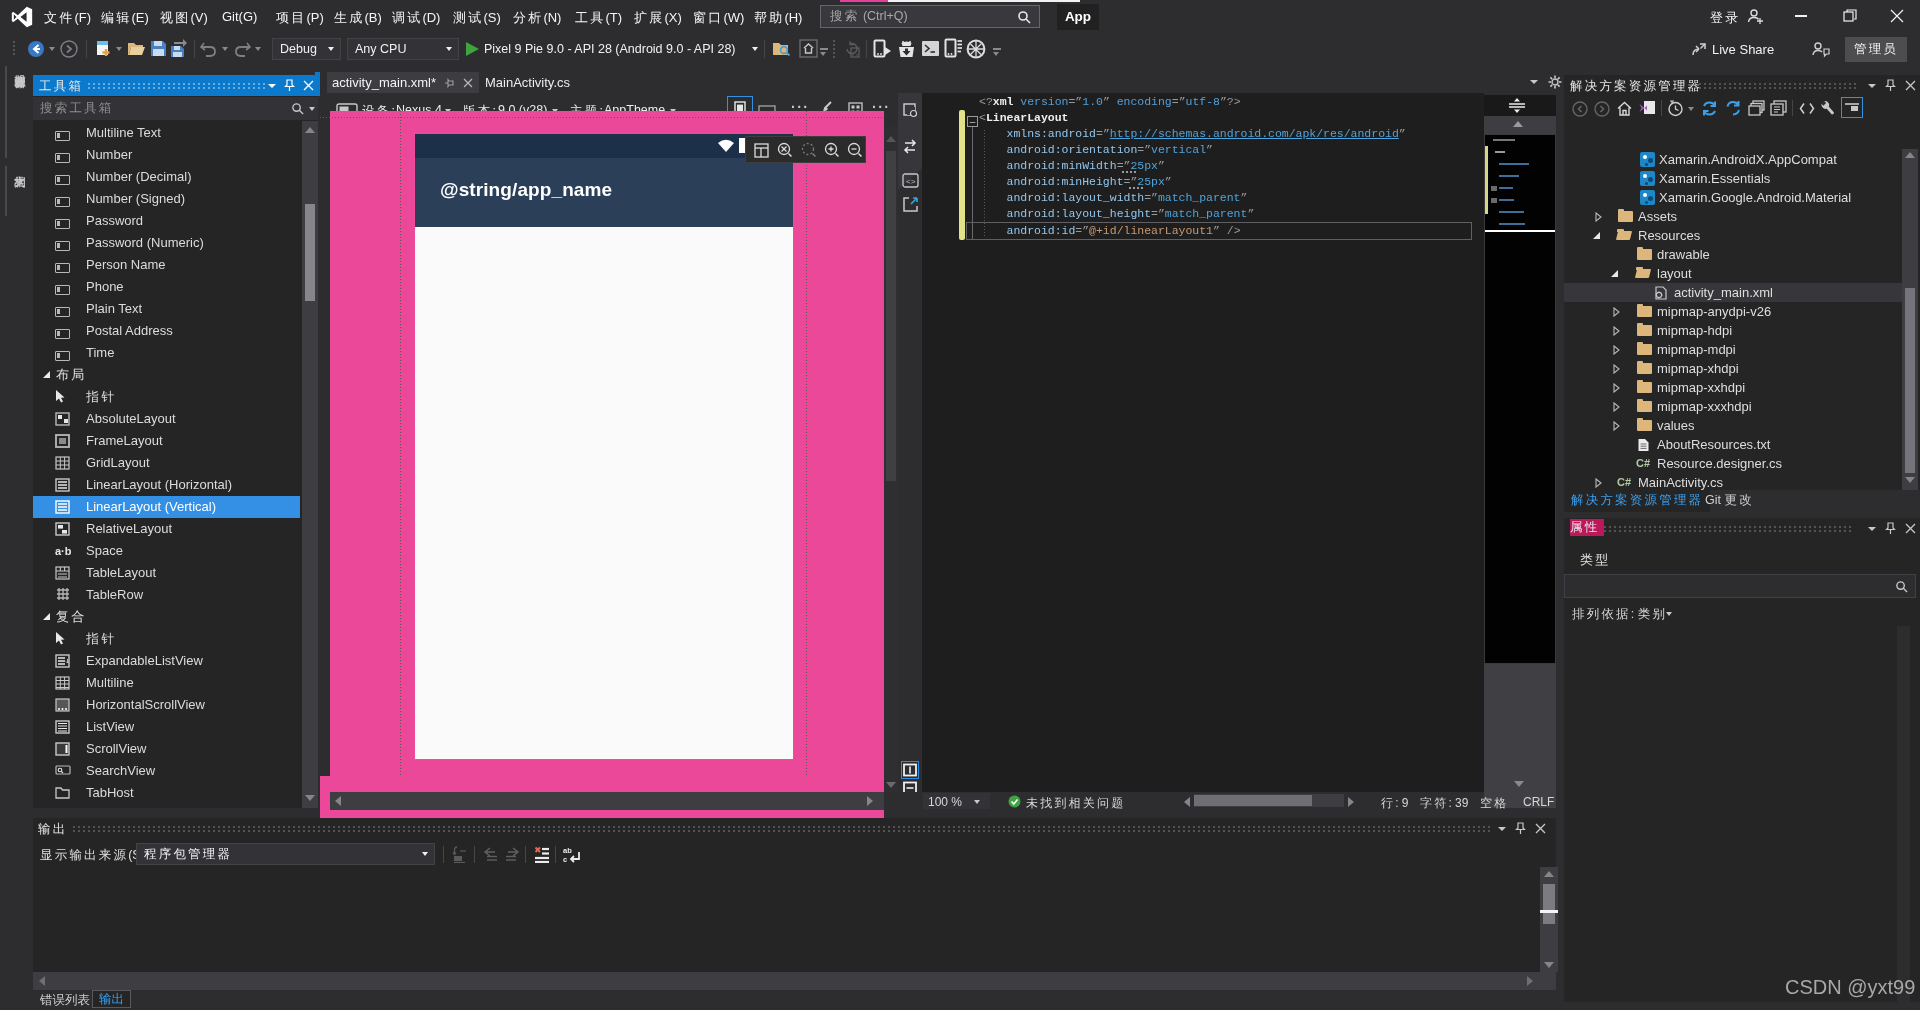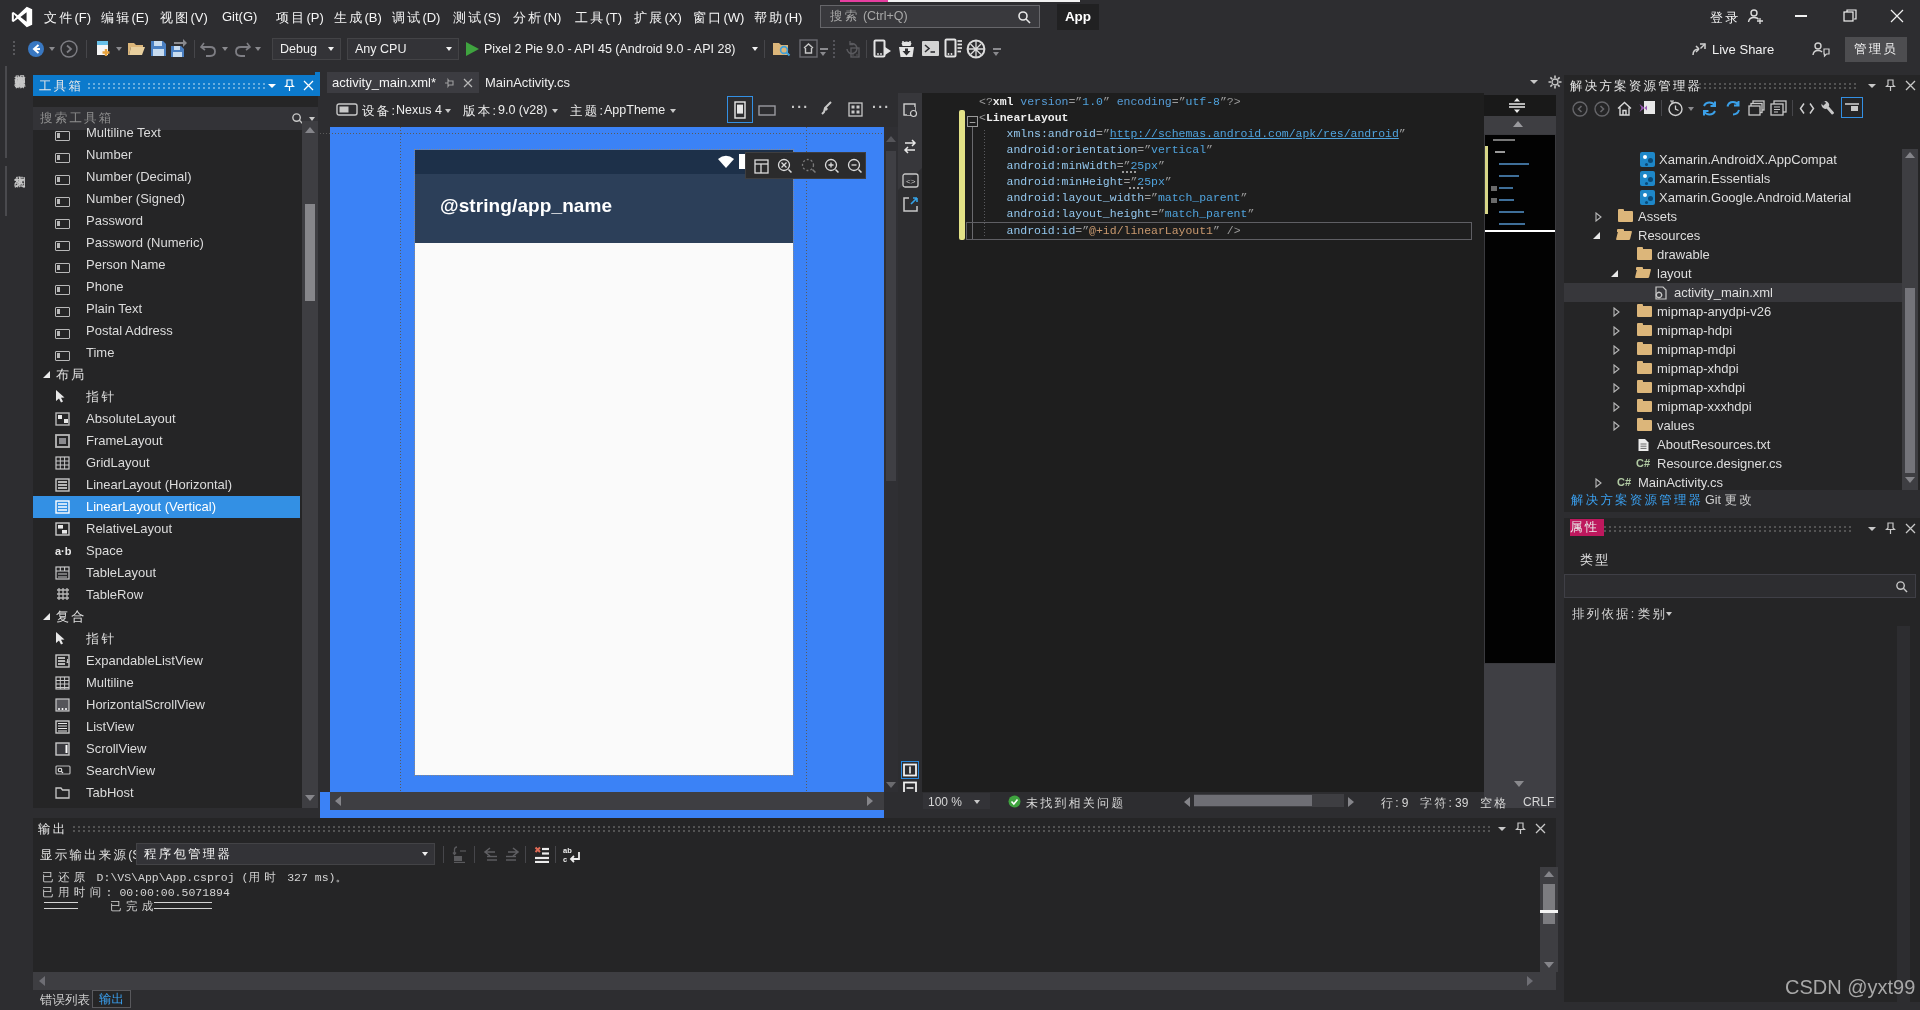--- a/index.html
+++ b/index.html
@@ -24,21 +24,21 @@
 
 #leftstrip{left:0;top:65px;width:33px;height:945px;background:#2d2d30;}
 .vtab{position:absolute;left:12px;writing-mode:vertical-rl;color:#c8c8c8;font-size:11.5px;letter-spacing:0.2px;}
 
 .panel{position:absolute;background:#252526;}
 .ptitle{position:absolute;left:0;top:0;right:0;height:21px;color:#e8e8e8;font-size:12.5px;}
 .dots{}
 .dotband{position:absolute;top:8px;height:7px;background-image:radial-gradient(circle at 1px 1px, rgba(255,255,255,0.38) 0.8px, transparent 1.15px);background-size:5px 4px;}
 .pticons{position:absolute;right:4px;top:0;height:21px;display:flex;align-items:center;gap:8px;}
 .searchrow{position:absolute;left:0;right:0;height:25px;background:#252526;}
-.searchbox{position:absolute;left:0px;top:1px;right:0px;height:23px;background:#333337;color:#8f8f8f;font-size:12.5px;line-height:23px;padding-left:7px;margin-top:10px;}
+.searchbox{position:absolute;left:0px;top:1px;right:0px;height:23px;background:#333337;color:#8f8f8f;font-size:12.5px;line-height:23px;padding-left:7px;}
 
 #toolbox{left:33px;top:75px;width:285px;height:733px;}
 #tbx-title{background:#0c7acc;}
 .titem{position:absolute;left:0;width:267px;height:22px;color:#dcdcdc;font-size:13px;line-height:22px;}
 .titem .ic{position:absolute;left:22px;top:4px;}
 .titem .tx{position:absolute;left:53px;top:0;}
 .tcat{position:absolute;left:0;width:267px;height:22px;color:#e0e0e0;font-size:13px;line-height:22px;}
 .titem .ibox{display:inline-block;width:15px;height:10px;border:1.4px solid #b8b8b8;border-radius:1px;margin-top:1px;position:relative;}
 .titem .ibox:before{content:"";position:absolute;left:1px;top:1px;width:2.5px;height:5px;background:#b8b8b8;}
 .titem.sel{background:#3390e4;color:#fff;}
@@ -49,21 +49,21 @@
 .arr.up{border-left:5px solid transparent;border-right:5px solid transparent;border-bottom:6px solid #85858a;}
 .arr.dn{border-left:5px solid transparent;border-right:5px solid transparent;border-top:6px solid #85858a;}
 .arr.lf{border-top:5px solid transparent;border-bottom:5px solid transparent;border-right:6px solid #85858a;}
 .arr.rt{border-top:5px solid transparent;border-bottom:5px solid transparent;border-left:6px solid #85858a;}
 
 #bluebar{left:315px;top:72px;width:5px;height:24px;background:#0c7acc;}
 #tabrow{left:320px;top:72px;width:1248px;height:21px;background:#2d2d30;}
 #tab1{position:absolute;left:7px;top:0;width:152px;height:21px;background:#3c3c41;color:#f4f4f4;font-size:13px;line-height:21px;padding-left:5px;}
 #tab2{position:absolute;left:165px;top:0;color:#ececec;font-size:13px;line-height:21px;padding-left:0;}
 #dtoolbar{left:320px;top:93px;width:598px;height:34px;background:#2d2d30;color:#ededed;font-size:12.5px;}
-#designer{left:320px;top:127px;width:564px;height:851px;background:#3b82f6;}
+#designer{left:320px;top:111px;width:564px;height:851px;background:#ec4899;}
 #dvsb{left:884px;top:127px;width:14px;height:665px;background:#2f2f33;}
 #switchbar{left:898px;top:93px;width:24px;height:717px;background:#2d2d30;}
 #codearea{left:922px;top:93px;width:634px;height:699px;background:#1e1e1e;}
 #codebottom{left:898px;top:792px;width:586px;height:18px;background:#2d2d30;color:#d7d7d7;font-size:12px;}
 #codebottom span{white-space:nowrap;}
 
 .cl{position:absolute;left:57px;white-space:pre;font-family:"Liberation Mono",monospace;font-size:11.5px;line-height:16px;height:16px;letter-spacing:-0.02px;color:#c8c8c8;}
 .cg{color:#9a9a9a;}
 .cw{color:#efefef;font-weight:bold;}
 .cb{color:#569cd6;}
@@ -180,21 +180,21 @@
   <svg class="abs" style="left:233px;top:8px" width="18" height="16" viewBox="0 0 18 16">
         <path d="M14 2 L17 6 L13 9" fill="none" stroke="#7e7e84" stroke-width="1.6"></path>
         <path d="M16.5 6 L8 6 Q3 6 3 10.5 Q3 15 8 15 L12 15" fill="none" stroke="#7e7e84" stroke-width="1.8"></path>
       </svg>
   <span class="abs tri-d sm" style="left:255px;top:14px;border-top-color:#8a8a8e"></span>
   <div class="combo" style="left:272px;width:69px">Debug<span class="tri-d sm"></span></div>
   <div class="combo" style="left:347px;width:112px">Any CPU<span class="tri-d sm"></span></div>
   <svg class="abs" style="left:465px;top:8px" width="15" height="16" viewBox="0 0 15 16">
         <path d="M1 1 L14 8 L1 15 Z" fill="#3fa33f"></path>
       </svg>
-  <span class="abs" style="left:484px;top:9px;color:#f1f1f1;font-size:12.5px">Pixel 2 Pie 9.0 - API 45 (Android 9.0 - API 28)</span>
+  <span class="abs" style="left:484px;top:9px;color:#f1f1f1;font-size:12.5px">Pixel 9 Pie 9.0 - API 28 (Android 9.0 - API 28)</span>
   <span class="abs tri-d sm" style="left:752px;top:14px;border-top-color:#f1f1f1"></span>
   <div class="sep" style="left:764px"></div>
   <svg class="abs" style="left:772px;top:7px" width="19" height="17" viewBox="0 0 19 17">
         <path d="M1 15 L1 3 L7 3 L9 5 L16 5 L16 15 Z" fill="#dcb67a"></path>
         <circle cx="12" cy="10" r="3.4" fill="none" stroke="#3ea0dc" stroke-width="1.6"></circle>
         <line x1="14.5" y1="12.5" x2="17.5" y2="15.5" stroke="#3ea0dc" stroke-width="2"></line>
       </svg>
   <svg class="abs" style="left:799px;top:6px" width="19" height="19" viewBox="0 0 19 19">
         <rect x="1" y="1" width="17" height="17" fill="none" stroke="#6a6a70" stroke-width="1.4"></rect>
         <path d="M5 9 L9.5 5 L14 9 M6.5 9 L6.5 14 L12.5 14 L12.5 9" fill="none" stroke="#c8c8c8" stroke-width="1.4"></path>
@@ -927,27 +927,20 @@
           <line x1="1" y1="12" x2="15" y2="12" stroke="#ececec" stroke-width="2.2"></line>
           <line x1="1" y1="16" x2="15" y2="16" stroke="#ececec" stroke-width="2.2"></line>
         </svg>
     <div class="sep" style="left:522px;top:4px;height:17px;background:#46464a"></div>
     <svg class="abs" style="left:530px;top:4px" width="19" height="18" viewBox="0 0 19 18">
           <text x="0" y="7" fill="#ececec" font-size="7.5" font-weight="bold" font-family="Liberation Sans">ab</text>
           <text x="0" y="16" fill="#ececec" font-size="7.5" font-weight="bold" font-family="Liberation Sans">c</text>
           <path d="M8 13 H16 L16 6 M11 10 L8 13 L11 16" fill="none" stroke="#ececec" stroke-width="1.8"></path>
         </svg>
   </div>
-  <div class="abs mono" style="left:0;top:50px;width:1507px;height:104px;background:#252526;color:#d4d4d4;font-size:11.5px">
-    <div class="abs" style="left:9px;top:2px;height:15px;line-height:15px"><span class="cjm">已还原</span> D:\VS\App\App.csproj (<span class="cjm">用时</span> 327 ms)<span class="cjm">。</span></div>
-    <div class="abs" style="left:9px;top:16.5px;height:15px;line-height:15px"><span class="cjm">已用时间</span>: 00:00:00.5071894</div>
-    <div class="abs" style="left:11px;top:34px;width:34px;height:7px;border-top:1.6px solid #d4d4d4;border-bottom:1.6px solid #d4d4d4"></div>
-    <div class="abs" style="left:77px;top:31px;height:15px;line-height:15px"><span class="cjm">已完成</span></div>
-    <div class="abs" style="left:121px;top:34px;width:58px;height:7px;border-top:1.6px solid #d4d4d4;border-bottom:1.6px solid #d4d4d4"></div>
-  </div>
   <div class="abs" style="left:0;top:154px;width:1523px;height:18px;background:#3e3e42"></div>
   <div class="sbar-v" style="left:1507px;top:49px;width:18px;height:105px;background:#3e3e42">
     <span class="arr up" style="left:4px;top:4px"></span>
     <div class="thumb" style="left:3px;top:17px;width:12px;height:40px;background:#7c7c80"></div>
     <div class="abs" style="left:0;top:43px;width:18px;height:2.5px;background:#f4f4f4"></div>
     <span class="arr dn" style="left:4px;top:95px"></span>
   </div>
   <span class="arr rt" style="left:1494px;top:158px;border-left-color:#6e6e74"></span>
   <span class="arr lf" style="left:6px;top:158px;border-right-color:#6e6e74"></span>
 </div>

